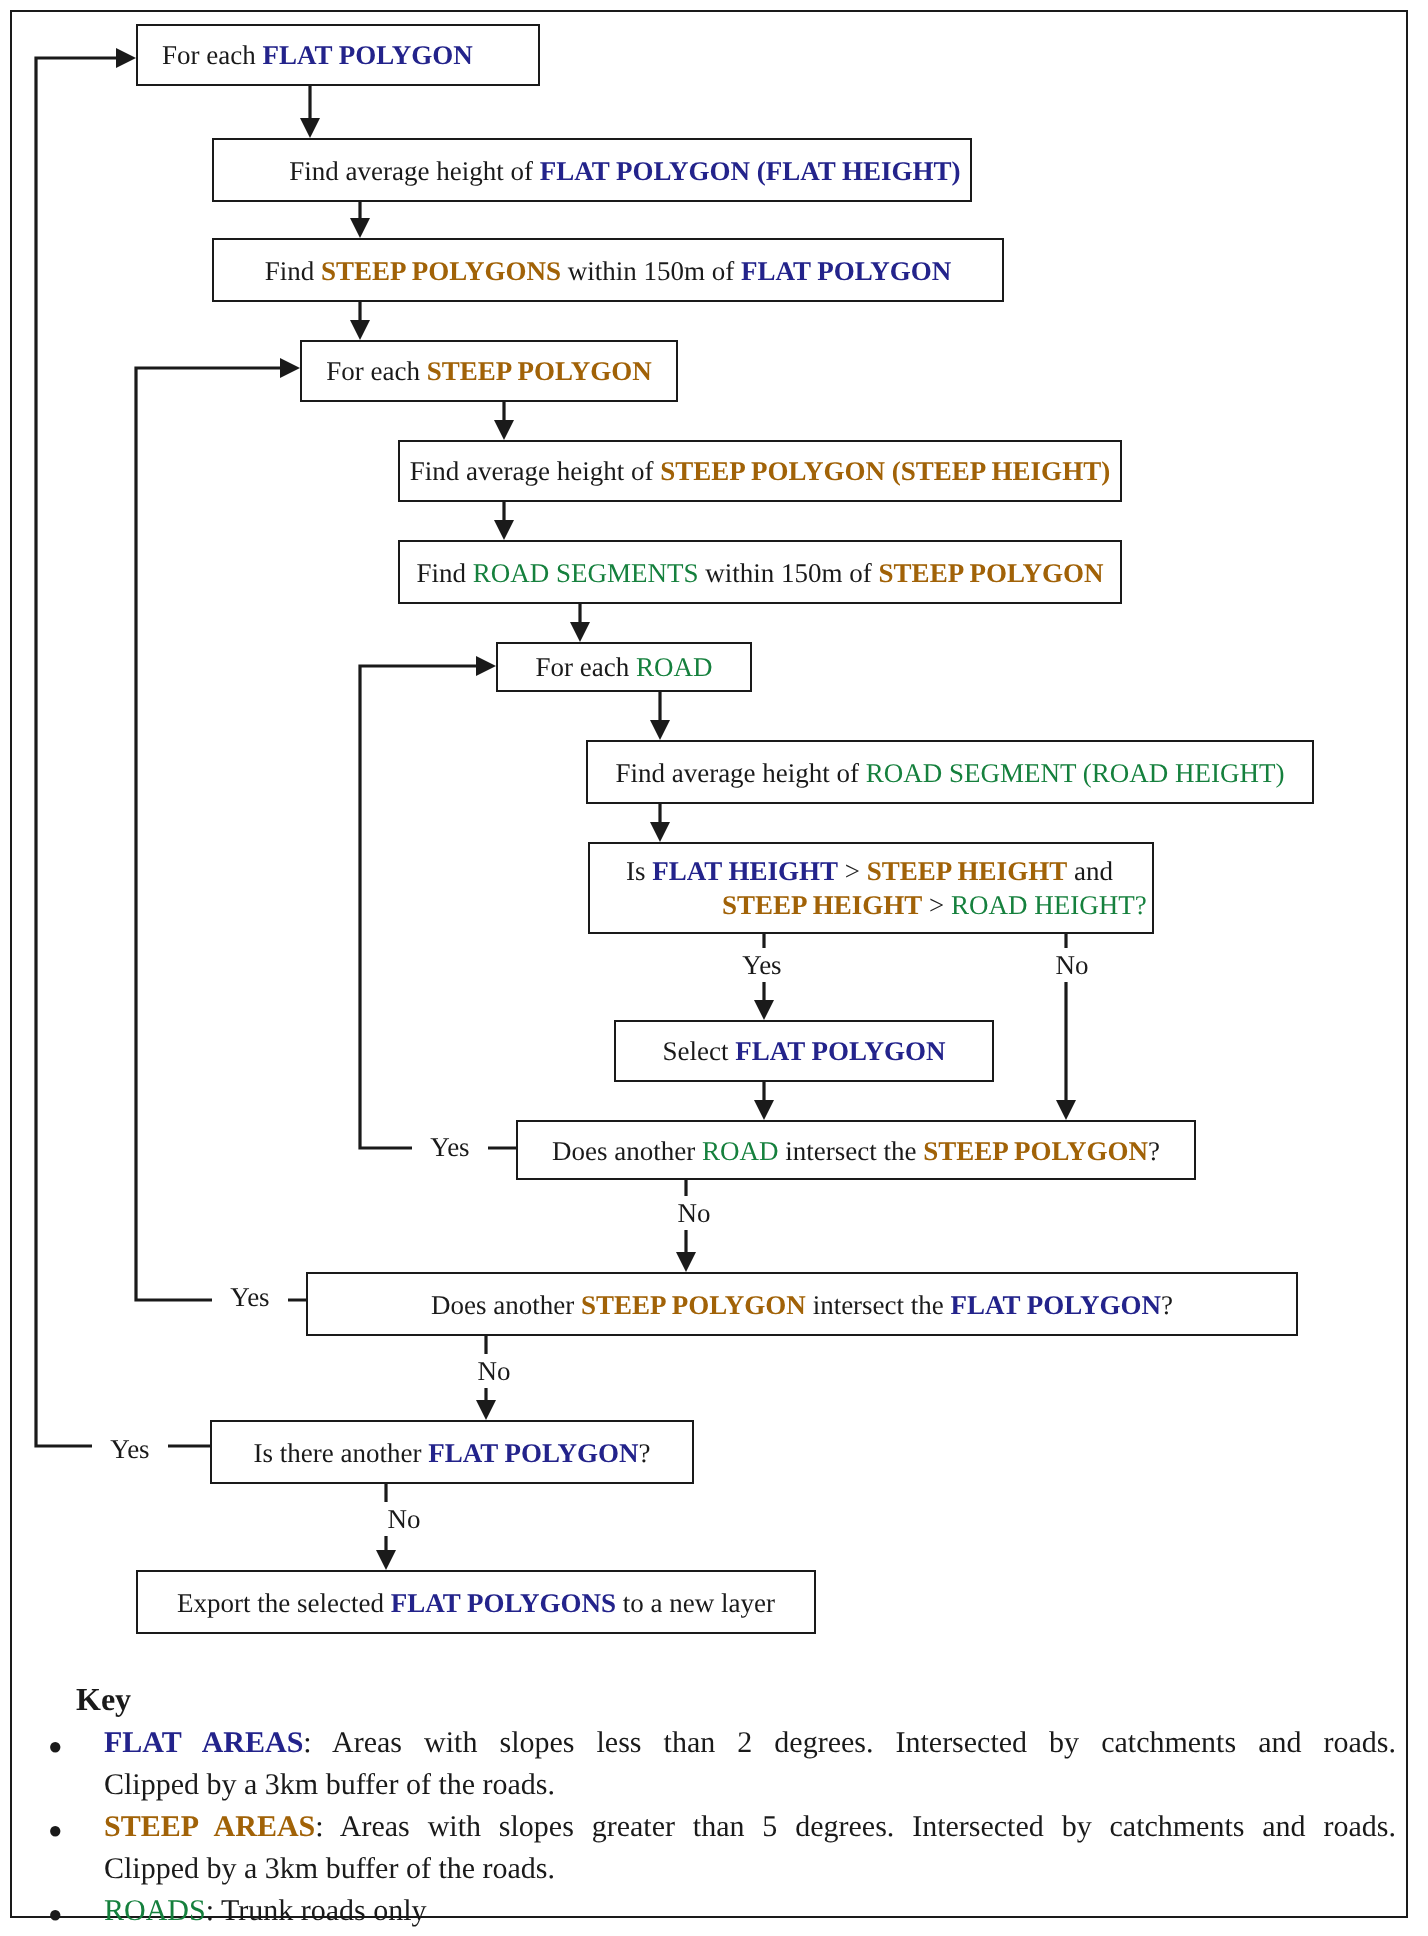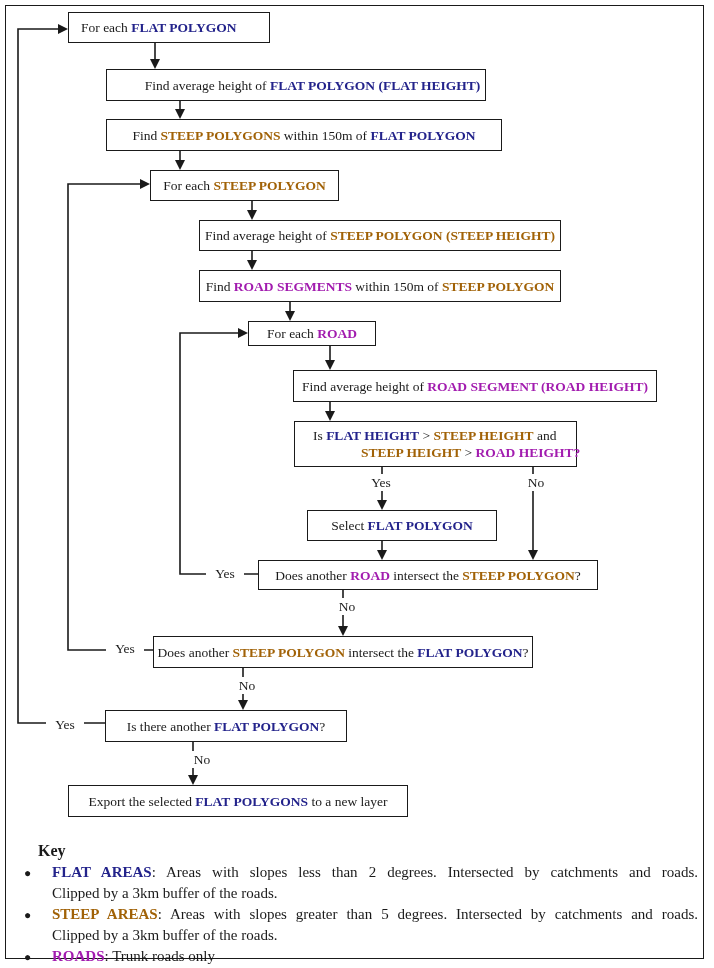--- a/index.html
+++ b/index.html
@@ -11,21 +11,21 @@
         display:flex;flex-direction:column;justify-content:center;
         font-size:13.5px;line-height:17px;}
   .fbox .seg-line{white-space:nowrap;text-align:center;}
   .fbox.align-left .seg-line{text-align:left;padding-left:12px;}
   .box-b9 .seg-line{text-align:left;}
   .box-b9 .seg-line:nth-child(1){padding-left:18px;}
   .box-b9 .seg-line:nth-child(2){padding-left:66px;}
   .c-black{color:#1a1a1a;}
   .c-navy{color:#23238B;font-weight:700;}
   .c-red{color:#a16207;font-weight:700;}
-  .c-green{color:#a21caf;font-weight:700;}
+  .c-green{color:#15803d;font-weight:400;}
   .branch-label{position:absolute;background:#ffffff;text-align:center;
         font-size:13.5px;line-height:17px;padding:0 2px;}
   .key{position:absolute;left:22px;top:841px;width:676px;}
   .key-title{font-size:16px;font-weight:700;line-height:20px;margin:0 0 1px 16px;}
   .key-item{position:relative;padding-left:30px;font-size:15px;line-height:21px;}
   .key-item .bullet{position:absolute;left:2px;top:1px;font-size:12px;}
   .key-item .seg-line{white-space:normal;text-align:left;}
   .key-item .seg-line:not(:last-child){text-align:justify;text-align-last:justify;}
 </style>
 </head>
@@ -108,21 +108,21 @@
   <div class="fbox box-b9" style="left:294px;top:421px;width:283px;height:46px;">
       <div class="seg-line"><span class="c-black">Is </span><span class="c-navy">FLAT HEIGHT</span><span class="c-black"> &gt; </span><span class="c-red">STEEP HEIGHT</span><span class="c-black"> and</span></div>
       <div class="seg-line"><span class="c-red">STEEP HEIGHT</span><span class="c-black"> &gt; </span><span class="c-green">ROAD HEIGHT?</span></div>
     </div>
   <div class="fbox" style="left:307px;top:510px;width:190px;height:31px;">
       <div class="seg-line"><span class="c-black">Select </span><span class="c-navy">FLAT POLYGON</span></div>
     </div>
   <div class="fbox" style="left:258px;top:560px;width:340px;height:30px;">
       <div class="seg-line"><span class="c-black">Does another </span><span class="c-green">ROAD</span><span class="c-black"> intersect the </span><span class="c-red">STEEP POLYGON</span><span class="c-black">?</span></div>
     </div>
-  <div class="fbox" style="left:153px;top:636px;width:380px;height:32px;">
+  <div class="fbox" style="left:153px;top:636px;width:496px;height:32px;">
       <div class="seg-line"><span class="c-black">Does another </span><span class="c-red">STEEP POLYGON</span><span class="c-black"> intersect the </span><span class="c-navy">FLAT POLYGON</span><span class="c-black">?</span></div>
     </div>
   <div class="fbox" style="left:105px;top:710px;width:242px;height:32px;">
       <div class="seg-line"><span class="c-black">Is there another </span><span class="c-navy">FLAT POLYGON</span><span class="c-black">?</span></div>
     </div>
   <div class="fbox" style="left:68px;top:785px;width:340px;height:32px;">
       <div class="seg-line"><span class="c-black">Export the selected </span><span class="c-navy">FLAT POLYGONS</span><span class="c-black"> to a new layer</span></div>
     </div>
 
   <div class="branch-label" style="left:363px;top:474px;width:32px;">Yes</div>

